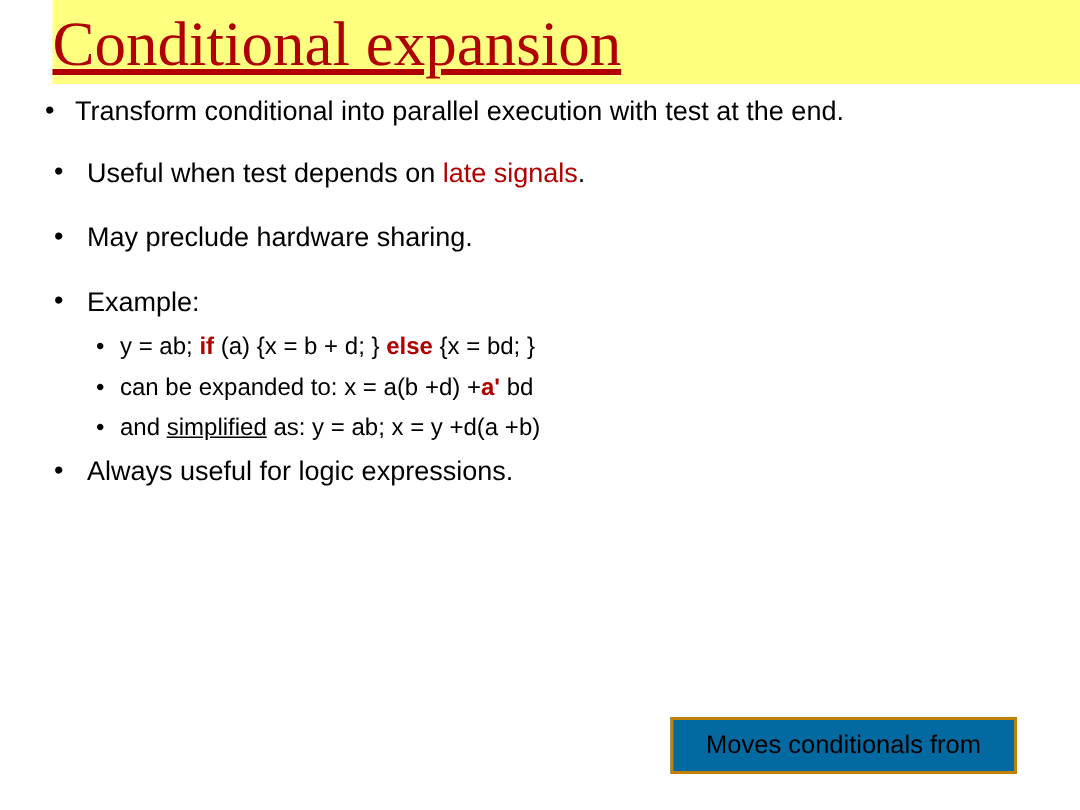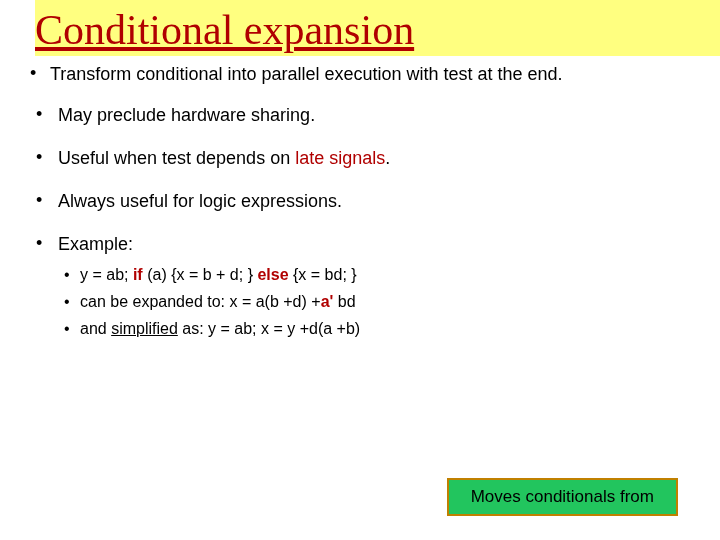--- a/index.html
+++ b/index.html
@@ -75,21 +75,21 @@
     content: "•";
     position: absolute;
     left: 6px;
     top: 0;
     font-size: 16px;
   }
   .callout {
     position: absolute;
     right: 42px;
     bottom: 24px;
-    background: #22c55e;
+    background: #0369a1;
     border: 2px solid #c08000;
     padding: 6px 22px;
     text-align: center;
     font-size: 17px;
     color: #000;
     line-height: 1.3;
   }
 </style>
 </head>
 <body>
@@ -99,45 +99,45 @@
 </div>
 
 <div class="content">
   <ul class="top">
 
     <li>
       <span>Transform conditional into parallel execution with test at the end.</span>
     </li>
 
     <li class="indent">
-      <span>May preclude hardware sharing.</span>
-    </li>
-
-    <li class="indent">
       <span>Useful when test depends on </span><span class="red">late signals</span><span>.</span>
     </li>
 
     <li class="indent">
-      <span>Always useful for logic expressions.</span>
+      <span>May preclude hardware sharing.</span>
     </li>
 
     <li class="indent tight">
       <span>Example:</span>
 
       <ul class="sub">
         <li>
           <span> y = ab; </span><span class="red bold">if</span><span> (a) {x = b + d; } </span><span class="red bold">else</span><span> {x = bd; }</span>
         </li>
         <li>
           <span> can be expanded to:      x = a(b +d) +</span><span class="red bold">a'</span><span> bd</span>
         </li>
         <li>
           <span> and </span><span class="underline">simplified</span><span> as:     y = ab;     x = y +d(a +b)</span>
         </li>
       </ul>
     </li>
 
+    <li class="indent">
+      <span>Always useful for logic expressions.</span>
+    </li>
+
   </ul>
 </div>
 
 <div class="callout">
   <span>Moves conditionals from</span><br>
 </div>
 
 </body></html>

